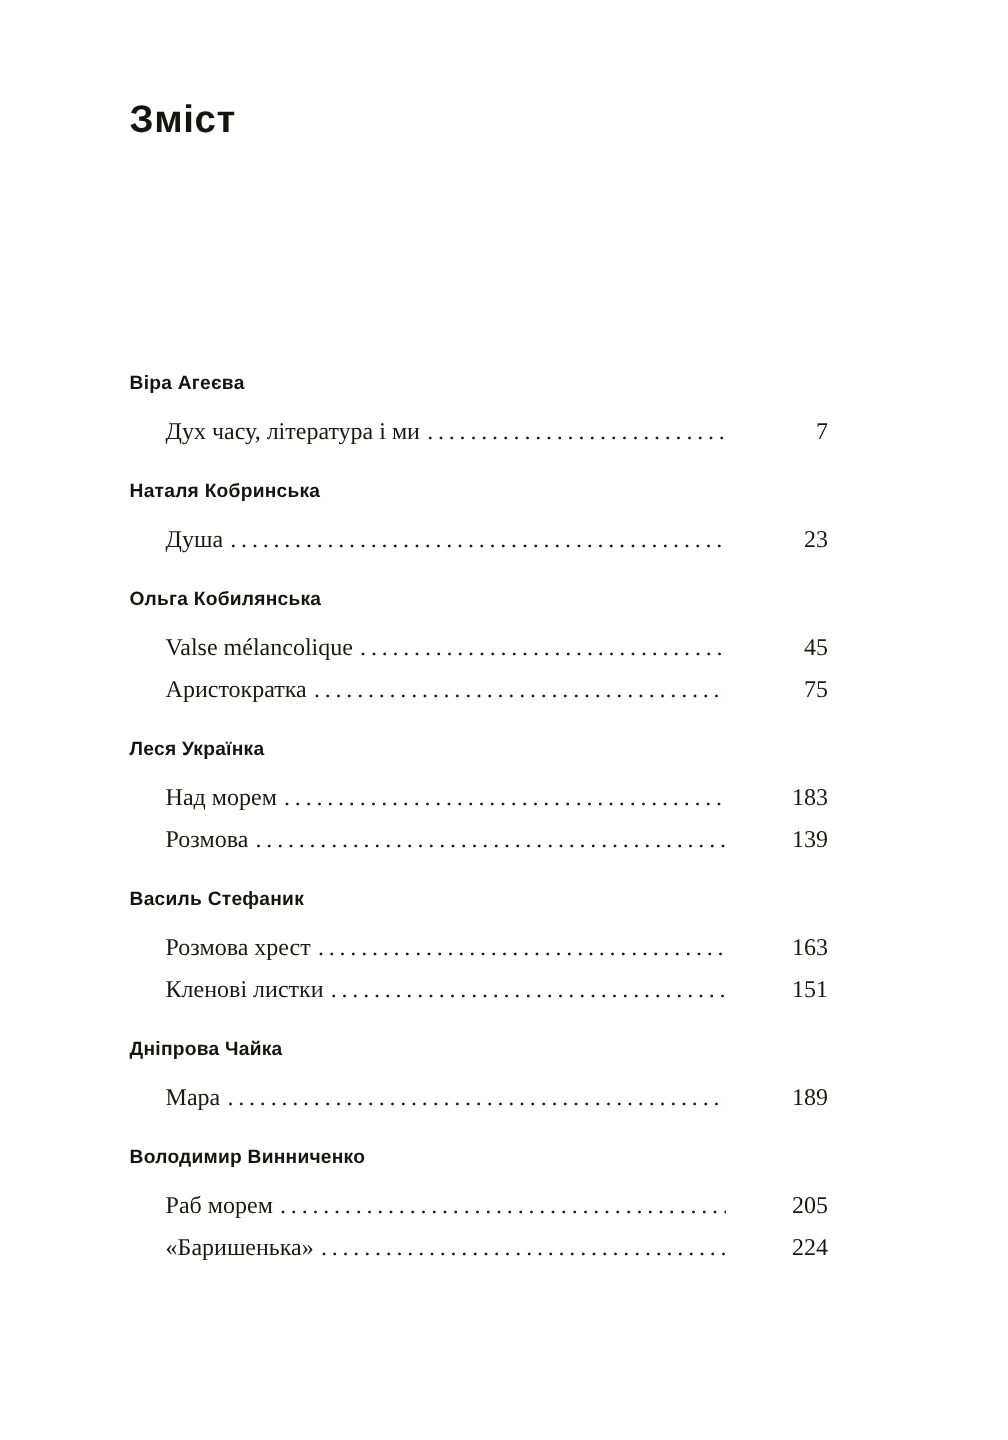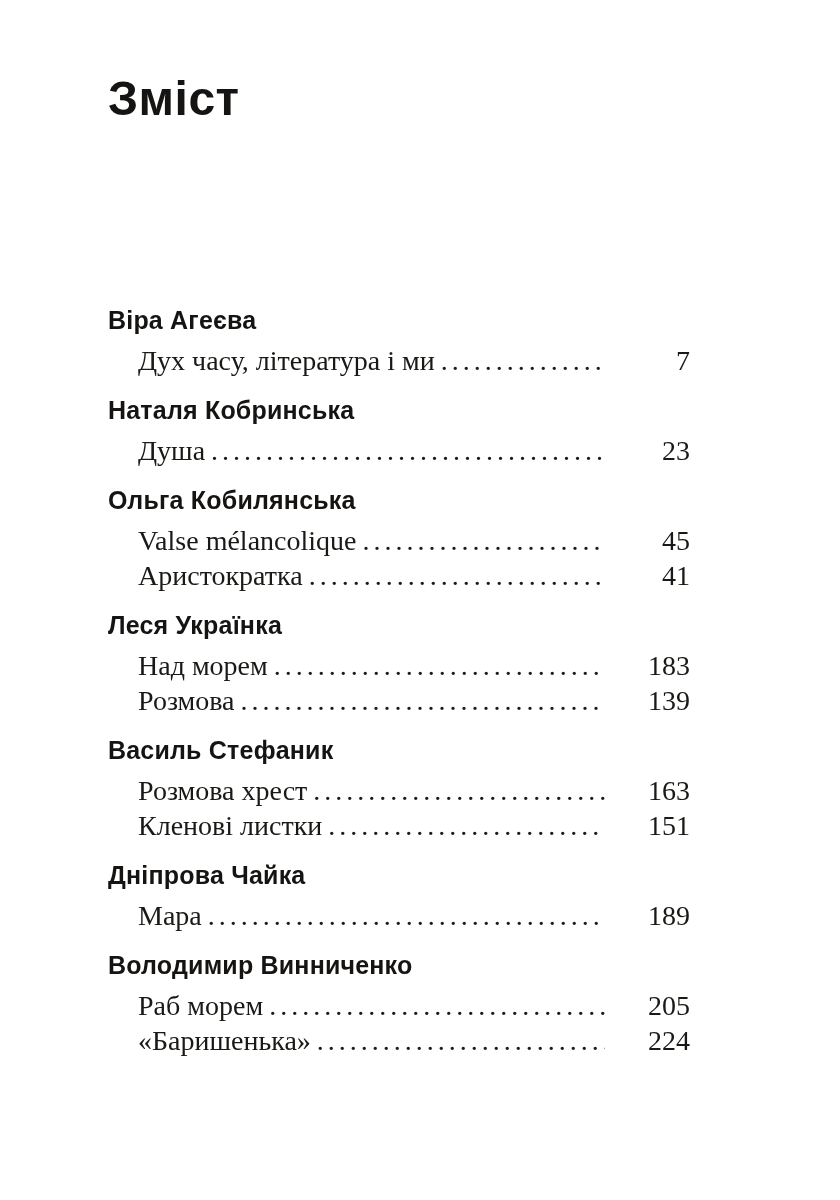--- a/index.html
+++ b/index.html
@@ -18,46 +18,46 @@
   .page {
     position: absolute;
     top: 0;
     left: 108px;
     width: 582px;
     padding-top: 76px;
   }
   .page-title {
     margin: 0 0 183px 0;
     font-family: "Liberation Sans", "DejaVu Sans", sans-serif;
-    font-size: 48px;
+    font-size: 32px;
     line-height: 46px;
     font-weight: 800;
     letter-spacing: 0.5px;
     color: #161412;
   }
   .toc-section {
     margin: 0 0 17px 0;
   }
   .author {
     margin: 16px 0 8px 0;
     font-family: "Liberation Sans", "DejaVu Sans", sans-serif;
-    font-size: 25px;
+    font-size: 16px;
     line-height: 30px;
     font-weight: 700;
     letter-spacing: 0.2px;
     color: #161412;
   }
   .entry {
     display: flex;
     align-items: baseline;
     padding-left: 30px;
     height: 35px;
     line-height: 35px;
     font-family: "Liberation Serif", "DejaVu Serif", serif;
-    font-size: 28px;
+    font-size: 20px;
     color: #1b1916;
   }
   .entry-title {
     white-space: nowrap;
     flex: 0 0 auto;
   }
   .leader {
     flex: 1 1 auto;
     overflow: hidden;
     white-space: nowrap;
@@ -106,21 +106,21 @@
     <div class="entries">
   <div class="entry">
     <span class="entry-title">Valse mélancolique</span>
     <span class="leader" aria-hidden="true">......................................................................................................................................................</span>
     <span class="entry-page">45</span>
   </div>
 
   <div class="entry">
     <span class="entry-title">Аристократка</span>
     <span class="leader" aria-hidden="true">......................................................................................................................................................</span>
-    <span class="entry-page">41</span>
+    <span class="entry-page">75</span>
   </div>
 </div>
   </section>
 
   <section class="toc-section">
     <h2 class="author">Леся Українка</h2>
     <div class="entries">
   <div class="entry">
     <span class="entry-title">Над морем</span>
     <span class="leader" aria-hidden="true">......................................................................................................................................................</span>

